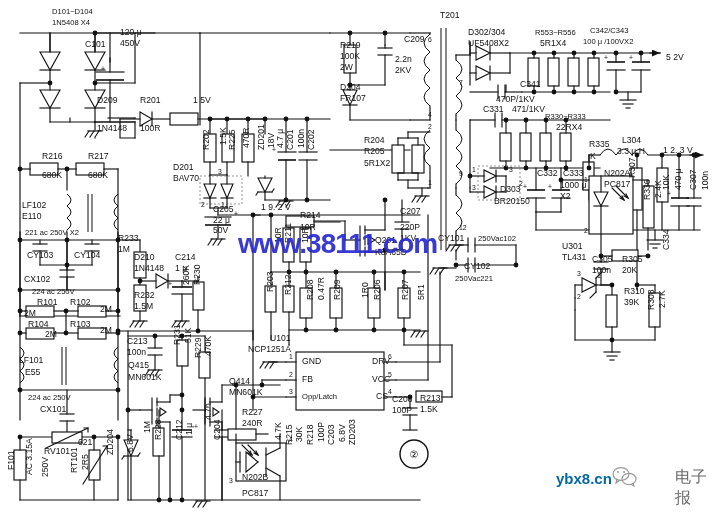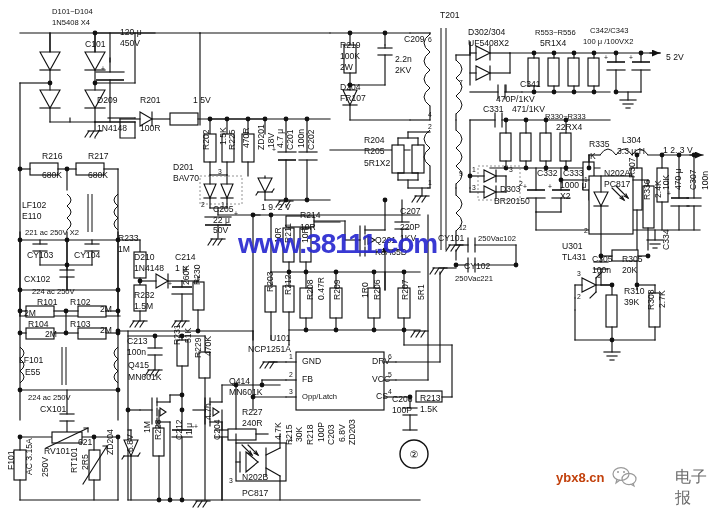--- a/index.html
+++ b/index.html
@@ -1204,21 +1204,21 @@
       </g>
 
   <g>
     <circle cx="414" cy="454" r="14" fill="#fff" stroke="#111" stroke-width="1.4"></circle>
     <text class="lbl big" x="414" y="455" text-anchor="middle">②</text>
   </g>
 </svg>
 
 <div style="position:absolute;left:238px;top:228px;font-size:28px;font-weight:bold;color:#2b2bd0;font-family:'Liberation Sans',sans-serif;letter-spacing:-1px;opacity:.93;white-space:nowrap;">www.38111.com</div>
 
-<div style="position:absolute;left:556px;top:470px;font-size:13px;font-weight:bold;color:#c2410c;font-family:'Liberation Sans',sans-serif;">ybx8.cn</div>
+<div style="position:absolute;left:556px;top:470px;font-size:15px;font-weight:bold;color:#0369a1;font-family:'Liberation Sans',sans-serif;">ybx8.cn</div>
 
 <div style="position:absolute;left:612px;top:466px;width:26px;height:22px;">
   <svg width="26" height="22" viewBox="0 0 26 22">
     <ellipse cx="9" cy="8" rx="8" ry="6.4" fill="none" stroke="#9a9a9a" stroke-width="1.2"></ellipse>
     <path d="M5 13 L4 17 L8 14" fill="none" stroke="#9a9a9a" stroke-width="1.2"></path>
     <ellipse cx="17" cy="13" rx="7" ry="5.6" fill="none" stroke="#9a9a9a" stroke-width="1.2"></ellipse>
     <path d="M21 17 L22 20 L18.5 18" fill="none" stroke="#9a9a9a" stroke-width="1.2"></path>
     <circle cx="6" cy="6" r="1" fill="#9a9a9a"></circle>
     <circle cx="12" cy="6" r="1" fill="#9a9a9a"></circle>
   </svg>

